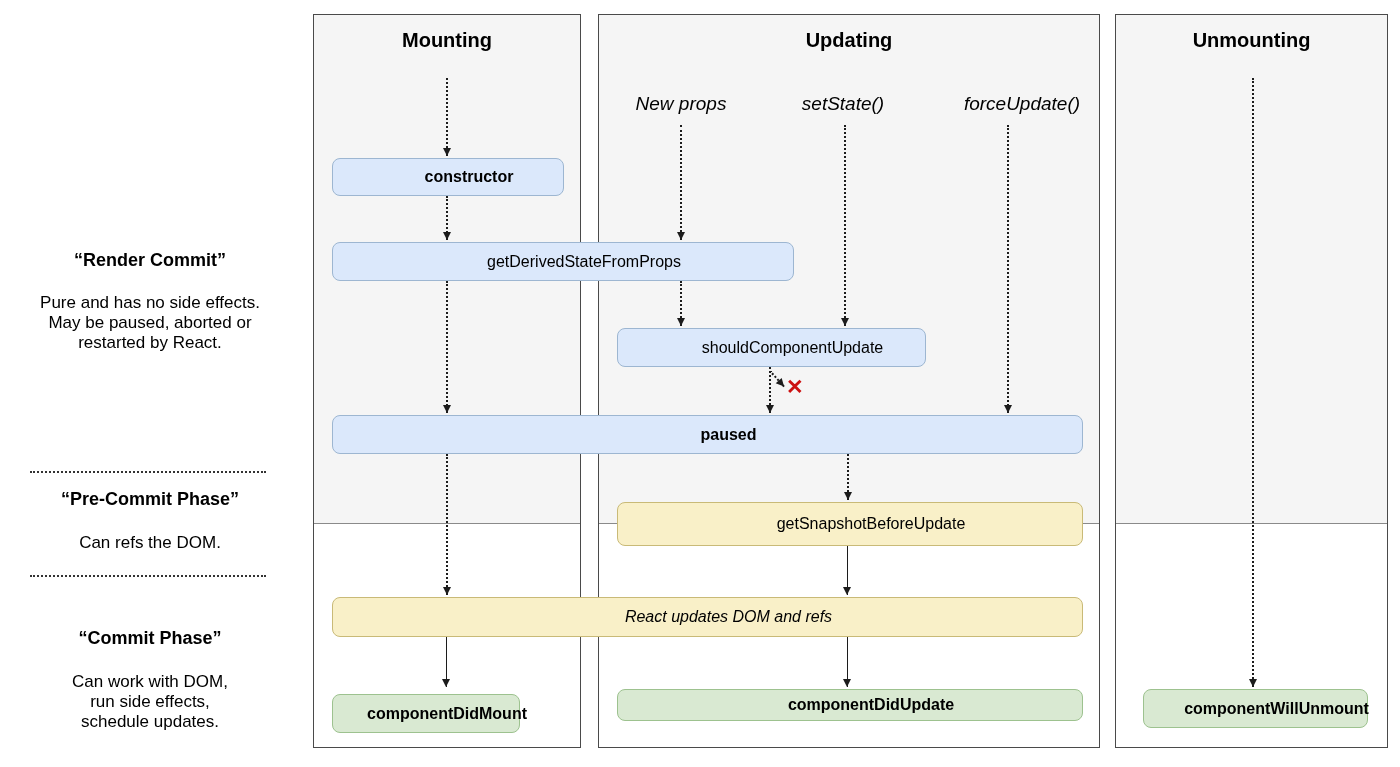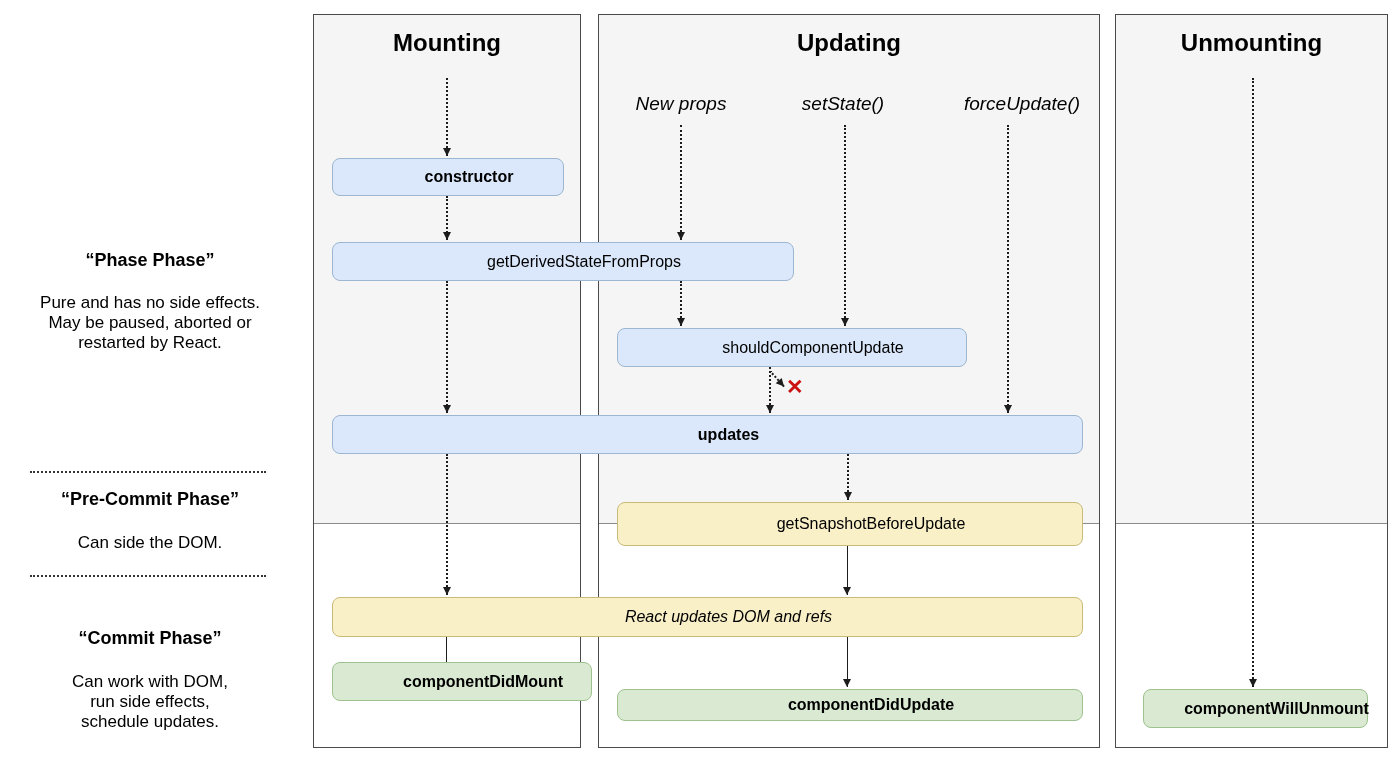--- a/index.html
+++ b/index.html
@@ -12,21 +12,21 @@
   }
   html,body{margin:0;padding:0;background:#fff;}
   #stage{
     position:relative; width:1400px; height:767px; overflow:hidden;
     background:var(--canvas-bg); color:var(--text);
     font-family:"Liberation Sans", sans-serif;
   }
   
   .column{position:absolute; top:14px; height:734px; border:1.5px solid var(--column-border); box-sizing:border-box; background:var(--column-bg-bottom);}
   .col-top{position:absolute; left:0; right:0; top:0; height:508px; background:var(--column-bg-top); border-bottom:1px solid var(--phase-divider);}
-  .col-title{position:absolute; left:0; right:0; top:14px; text-align:center; font-size:24px; font-weight:bold;}
+  .col-title{position:absolute; left:0; right:0; top:14px; text-align:center; font-size:20px; font-weight:bold;}
   
   .side{position:absolute; left:0; width:300px; text-align:center;}
   .side-title{font-weight:bold; font-size:18px;}
   .side-desc{font-size:17px; line-height:20px; white-space:pre-line;}
   .side-divider{position:absolute; left:30px; width:236px; height:0; border-top:2px dotted #333;}
   
   .box{position:absolute; box-sizing:border-box; display:flex; align-items:center; justify-content:center;
        border-radius:8px; border:1px solid; font-size:16px; text-align:center;padding-left:42px;}
   .blue{background:var(--blue-fill); border-color:var(--blue-border);}
   .yellow{background:var(--yellow-fill); border-color:var(--yellow-border);}
@@ -42,27 +42,27 @@
   .arrow::after{content:""; position:absolute; bottom:0; left:-5px; width:0; height:0;
     border-left:4.5px solid transparent; border-right:4.5px solid transparent; border-top:8px solid var(--arrow);}
   .branch{transform:rotate(-42deg); transform-origin:top center;}
   .x-mark{position:absolute; font-size:21px; font-weight:bold; color:var(--x-marker); line-height:1;}
 </style>
 </head>
 <body>
 
 <div id="stage">
 
-  <div class="side side-title" style="top:250px;">“Phase Phase”</div>
+  <div class="side side-title" style="top:250px;">“Render Commit”</div>
   <div class="side side-desc" style="top:293px;">Pure and has no side effects.
 May be paused, aborted or
 restarted by React.</div>
   <div class="side-divider" style="top:471px;"></div>
   <div class="side side-title" style="top:489px;">“Pre-Commit Phase”</div>
-  <div class="side side-desc" style="top:533px;">Can side the DOM.</div>
+  <div class="side side-desc" style="top:533px;">Can refs the DOM.</div>
   <div class="side-divider" style="top:575px;"></div>
   <div class="side side-desc" style="top:672px;">Can work with DOM,
 run side effects,
 schedule updates.</div>
   <div class="side side-title" style="top:628px;">“Commit Phase”</div>
 
   <div class="column" style="left:313px; width:268px;">
     <div class="col-top"></div>
     <div class="col-title">Mounting</div>
   </div>
@@ -93,21 +93,21 @@
   <div class="x-mark" style="left:786px; top:376px;">✕</div>
   <div class="arrow dotted" style="left:1007px; top:125px; height:288px;"></div>
   <div class="arrow dotted" style="left:847px; top:454px; height:46px;"></div>
   <div class="arrow solid" style="left:847px; top:542px; height:53px;"></div>
   <div class="arrow solid" style="left:847px; top:637px; height:50px;"></div>
 
   <div class="arrow dotted" style="left:1252px; top:78px; height:609px;"></div>
 
   <div class="box blue bold" style="left:332px; top:158px; width:232px; height:38px;">constructor</div>
   <div class="box blue" style="left:332px; top:242px; width:462px; height:39px;">getDerivedStateFromProps</div>
-  <div class="box blue" style="left:617px; top:328px; width:350px; height:39px;">shouldComponentUpdate</div>
-  <div class="box blue bold" style="left:332px; top:415px; width:751px; height:39px;">updates</div>
+  <div class="box blue" style="left:617px; top:328px; width:309px; height:39px;">shouldComponentUpdate</div>
+  <div class="box blue bold" style="left:332px; top:415px; width:751px; height:39px;">paused</div>
   <div class="box yellow" style="left:617px; top:502px; width:466px; height:44px;">getSnapshotBeforeUpdate</div>
   <div class="box yellow italic" style="left:332px; top:597px; width:751px; height:40px;">React updates DOM and refs</div>
-  <div class="box green bold" style="left:332px; top:662px; width:260px; height:39px;">componentDidMount</div>
+  <div class="box green bold" style="left:332px; top:694px; width:188px; height:39px;">componentDidMount</div>
   <div class="box green bold" style="left:617px; top:689px; width:466px; height:32px;">componentDidUpdate</div>
   <div class="box green bold" style="left:1143px; top:689px; width:225px; height:39px;">componentWillUnmount</div>
 
 </div>
 
 </body></html>

